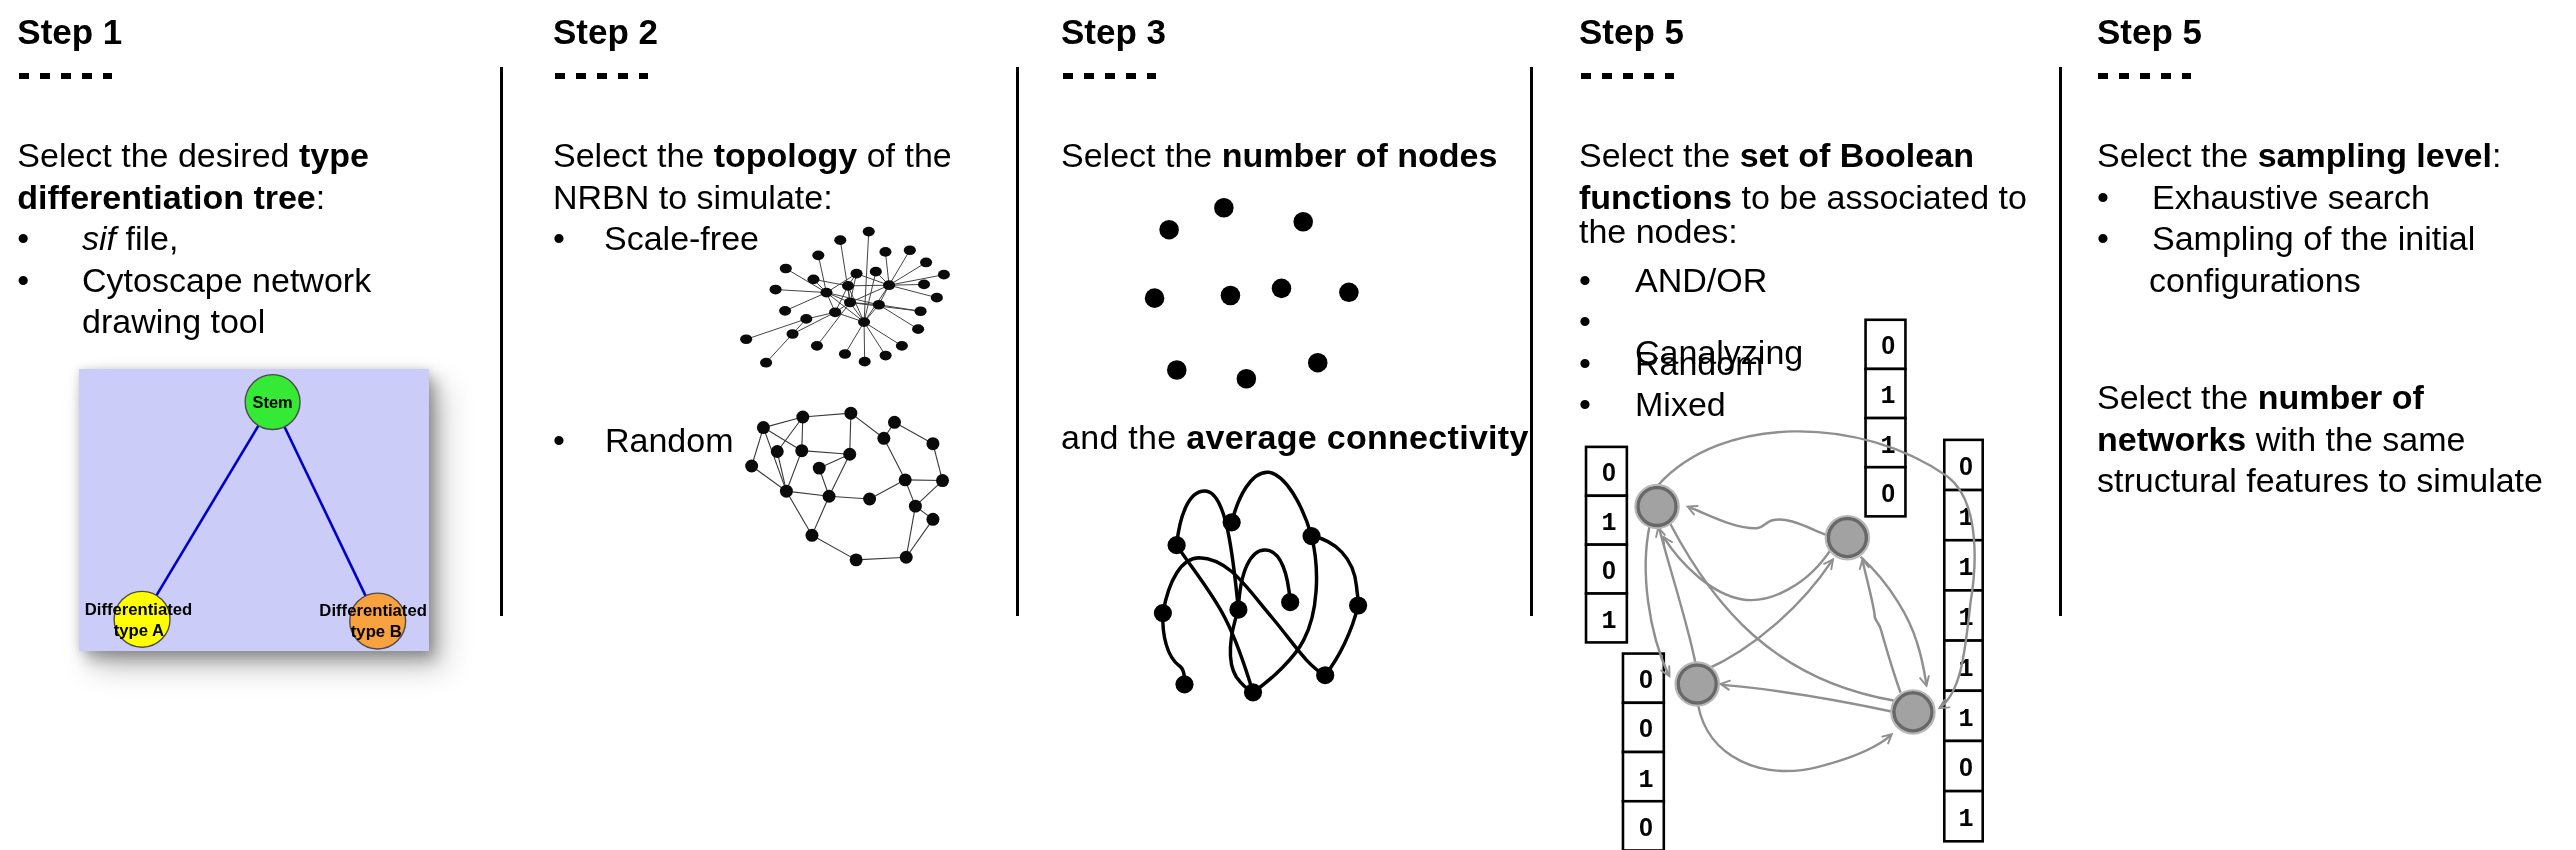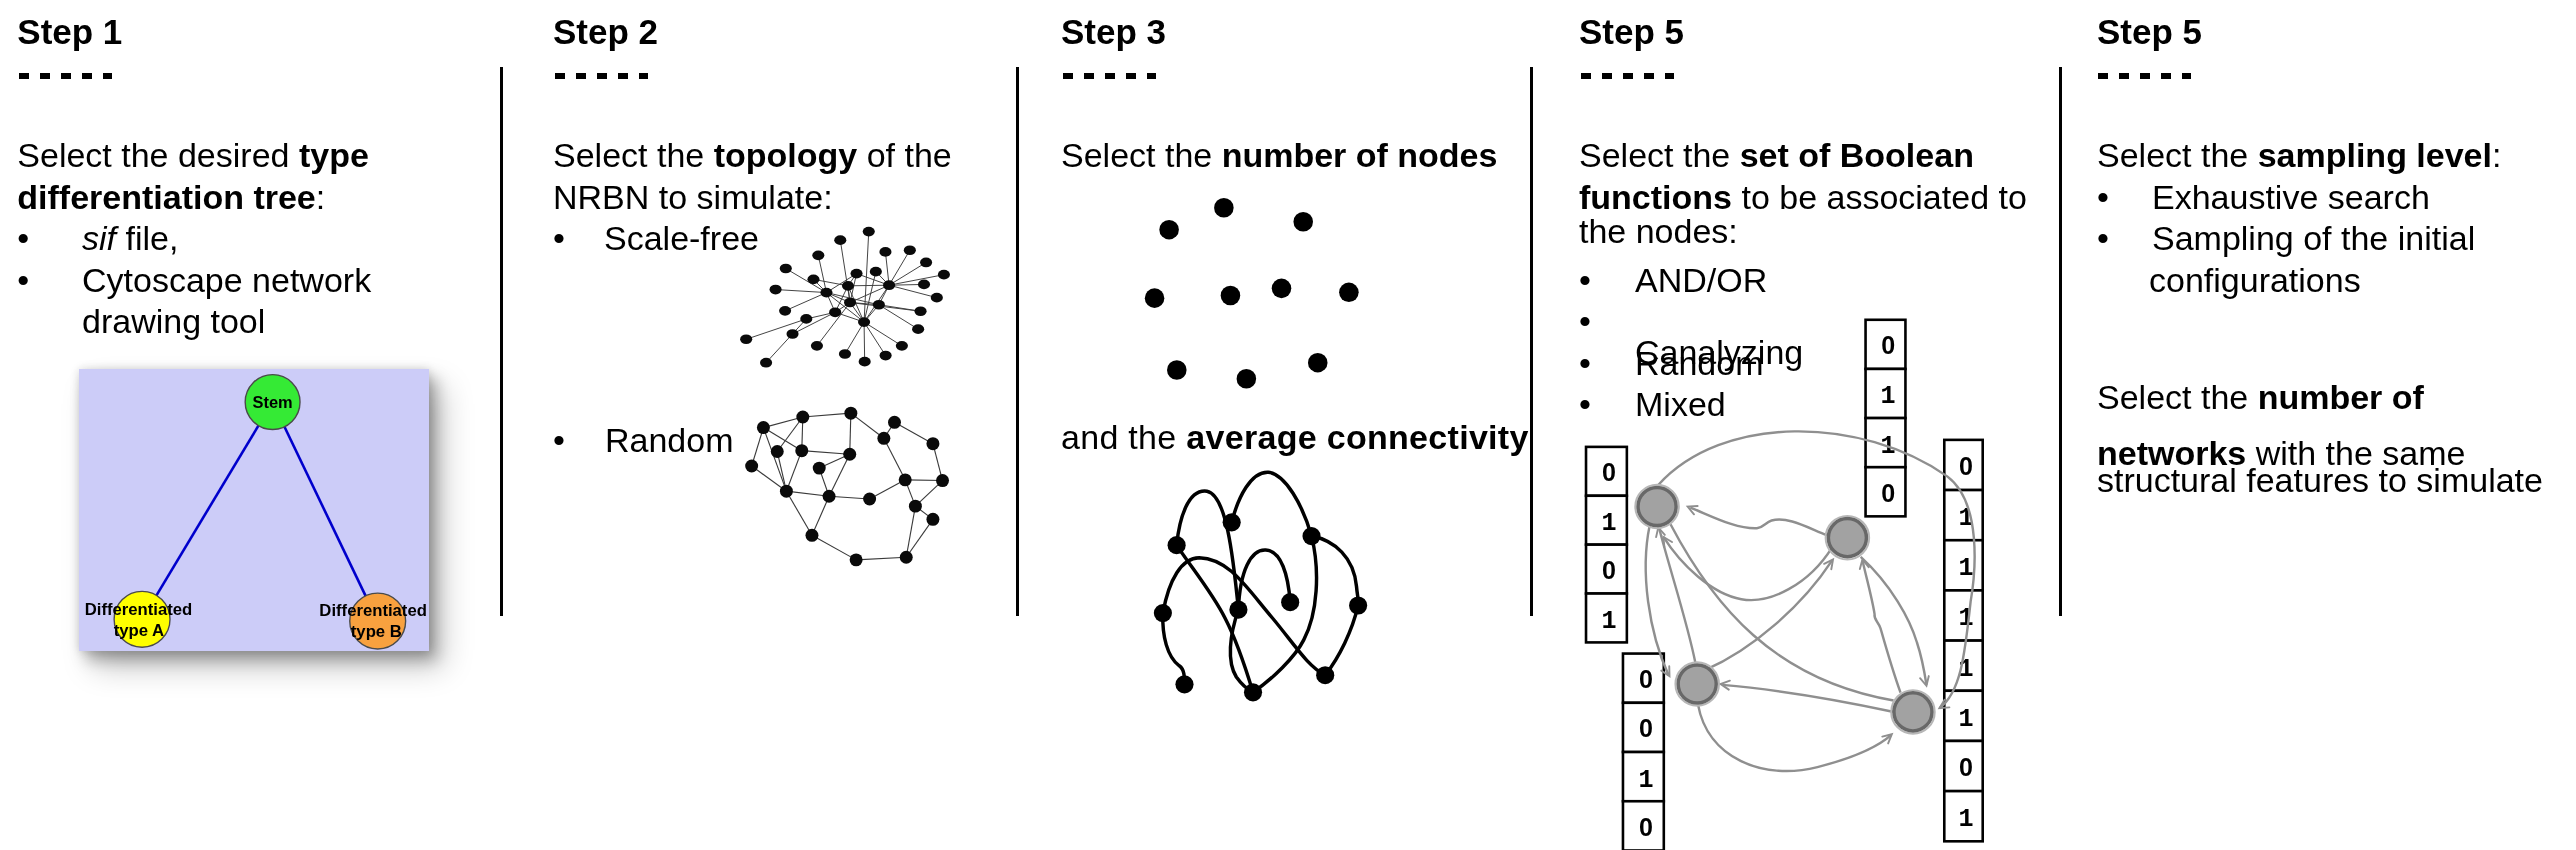--- a/index.html
+++ b/index.html
@@ -63,21 +63,21 @@
 <div class="bu" style="left:1579px;top:383px;">•</div>
 <div class="t" style="left:1635px;top:383px;">Mixed</div>
 
 <div class="t" style="left:2097px;top:134px;">Select the <b>sampling level</b>:</div>
 <div class="bu" style="left:2097px;top:176px;">•</div>
 <div class="t" style="left:2152px;top:176px;">Exhaustive search</div>
 <div class="bu" style="left:2097px;top:217px;">•</div>
 <div class="t" style="left:2152px;top:217px;">Sampling of the initial</div>
 <div class="t" style="left:2149px;top:259px;text-align:right;">configurations</div>
 <div class="t" style="left:2097px;top:376px;">Select the <b>number of</b></div>
-<div class="t" style="left:2097px;top:432px;text-align:center;"><b>networks</b> with the same</div>
+<div class="t" style="left:2097px;top:418px;text-align:center;"><b>networks</b> with the same</div>
 <div class="t" style="left:2097px;top:459px;">structural features to simulate</div>
 
 <div id="tree" style="position:absolute;left:79px;top:369px;width:350px;height:282px;background:#ccccf8;
      box-shadow:7px 8.7px 14px rgba(0,0,0,0.27), 14px 17.3px 29px rgba(0,0,0,0.22), 0 0 8.7px rgba(0,0,0,0.14);">
 <svg width="350" height="282" viewBox="0 0 404 326">
   <line x1="223.5" y1="38.2" x2="72.6" y2="289.4" stroke="#0000cc" stroke-width="3"></line>
   <line x1="223.5" y1="38.2" x2="345" y2="291.4" stroke="#0000cc" stroke-width="3"></line>
   <circle cx="223.5" cy="38.2" r="31.7" fill="#35ea35" stroke="#4a4a4a" stroke-width="1.6"></circle>
   <circle cx="72.6" cy="289.4" r="32.3" fill="#ffff00" stroke="#4a4a4a" stroke-width="1.6"></circle>
   <circle cx="345" cy="291.4" r="32.3" fill="#f8a13f" stroke="#4a4a4a" stroke-width="1.6"></circle>

